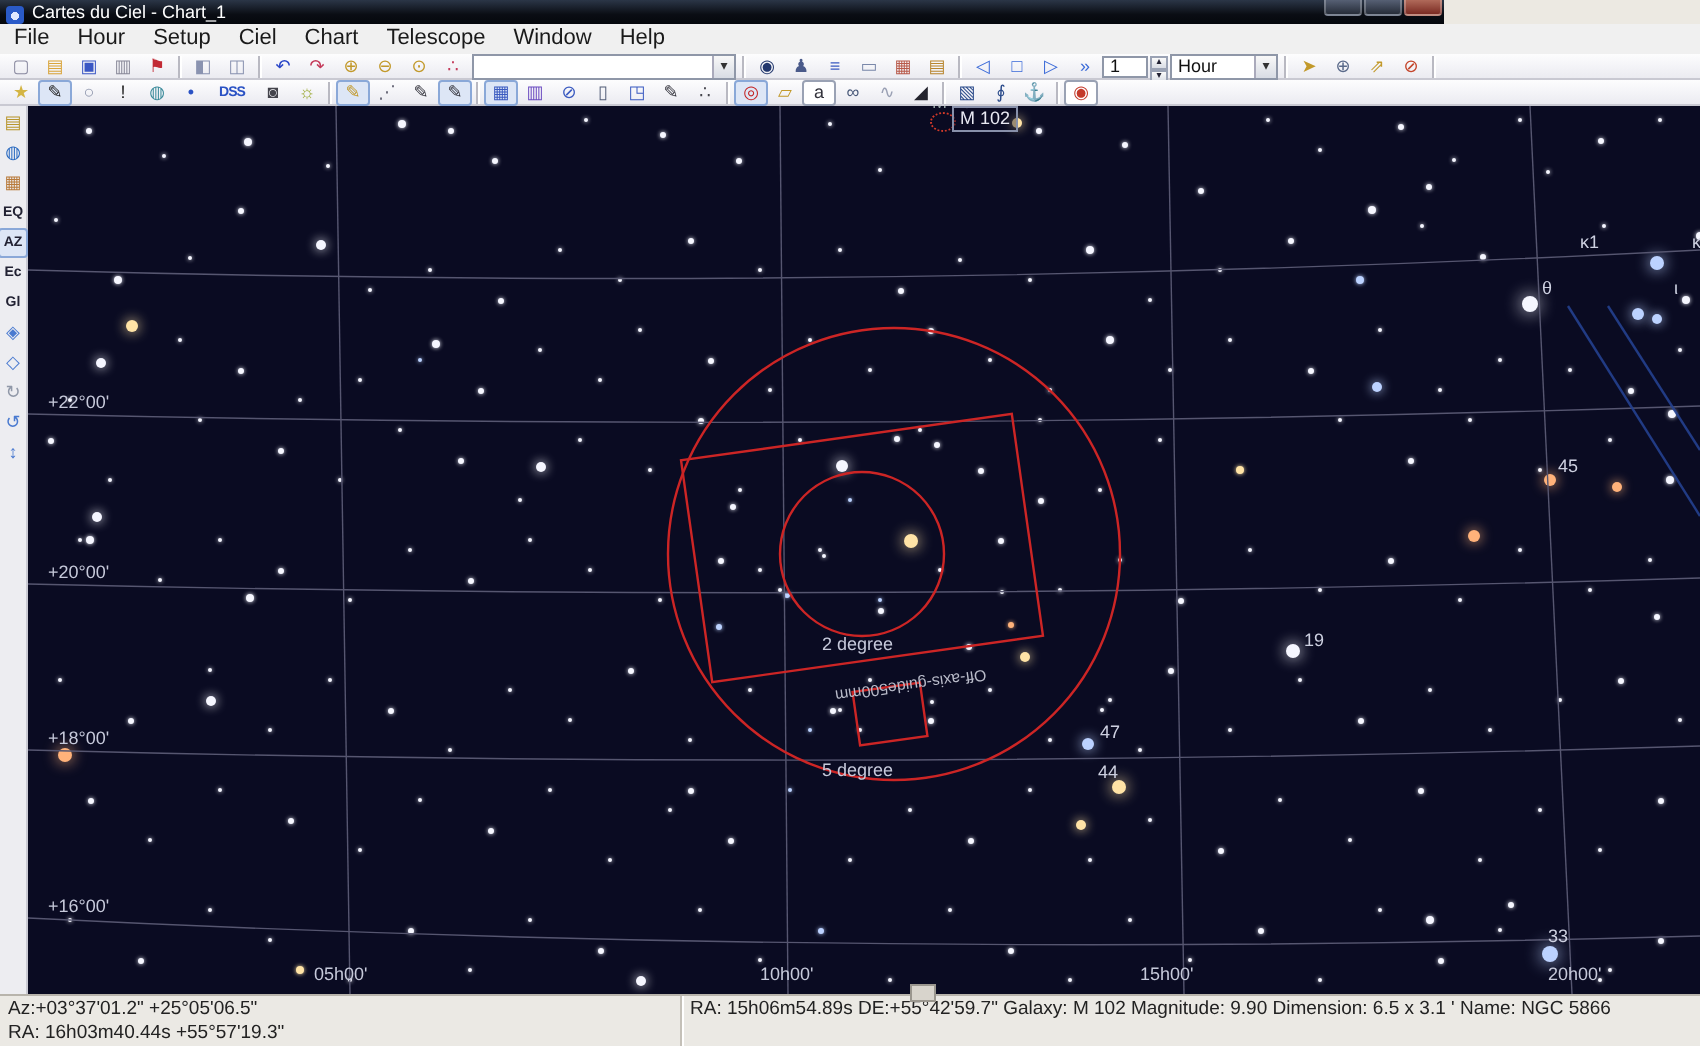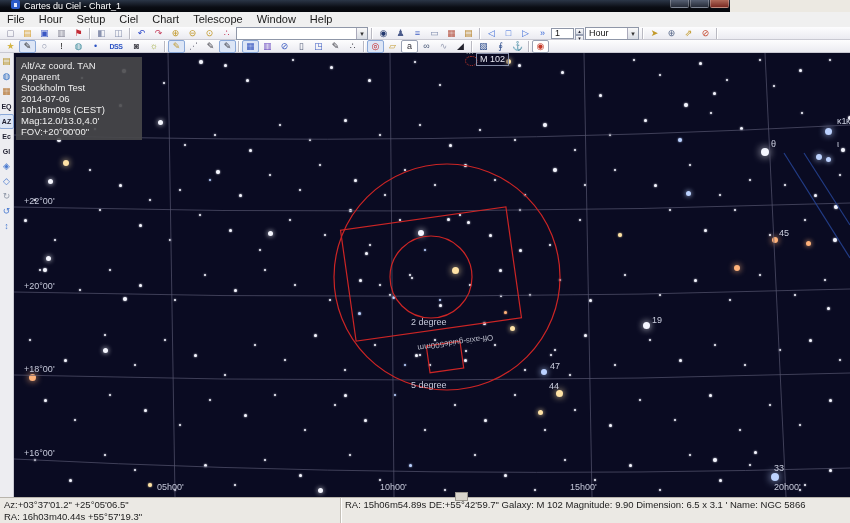--- a/index.html
+++ b/index.html
@@ -2,21 +2,21 @@
 <html><head>
 <meta charset="utf-8">
 <style>
   html,body{margin:0;padding:0;}
   body{width:850px;height:523px;position:relative;overflow:hidden;
        font-family:"Liberation Sans",sans-serif;background:#ece9e2;
        -webkit-font-smoothing:antialiased;}
   
   #titlebar{position:absolute;left:0;top:0;width:722px;height:12px;
     background:linear-gradient(#2b3647,#0a0d14 60%,#05070c);color:#fff;
-    font-size:9px;line-height:12px;display:flex;align-items:flex-start;padding-left:8px;}
+    font-size:9px;line-height:12px;display:flex;align-items:flex-end;}
   #app-icon{width:9px;height:9px;margin:0 4px 0 3px;border-radius:2px;
     background:radial-gradient(circle at 50% 55%, #e0e8ff 0 2px, #2a5ac8 2px);}
   #win-buttons{position:absolute;right:1px;top:0;display:flex;gap:1px;}
   #win-buttons span{width:17px;height:7px;border-radius:0 0 2px 2px;
     background:linear-gradient(#566074,#262c38);border:1px solid rgba(255,255,255,.25);border-top:none;}
   #win-buttons .close{background:linear-gradient(#b06a5a,#7a2a22);}
   
   #menubar{position:absolute;left:0;top:12px;width:850px;height:15px;background:#f0f0f0;
     border-bottom:1px solid #d8d8d8;display:flex;align-items:center;font-size:11px;color:#1a1a1a;}
   .menu-item{padding:0 7px;line-height:15px;}
@@ -475,40 +475,31 @@
     </svg>
     <div id="label-layer">
       <div class="chart-label" style="left: 10px; top: 143px;">+22°00'</div>
       <div class="chart-label" style="left: 10px; top: 228px;">+20°00'</div>
       <div class="chart-label" style="left: 10px; top: 311px;">+18°00'</div>
       <div class="chart-label" style="left: 10px; top: 395px;">+16°00'</div>
       <div class="chart-label" style="left: 143px; top: 429px;">05h00'</div>
       <div class="chart-label" style="left: 366px; top: 429px;">10h00'</div>
       <div class="chart-label" style="left: 556px; top: 429px;">15h00'</div>
       <div class="chart-label" style="left: 760px; top: 429px;">20h00'</div>
-      <div class="star-label" style="left: 823px; top: 63px;">κ1</div>
+      <div class="star-label" style="left: 776px; top: 63px;">κ1</div>
       <div class="star-label" style="left: 832px; top: 63px;">κ</div>
       <div class="star-label" style="left: 757px; top: 86px;">θ</div>
       <div class="star-label" style="left: 823px; top: 86px;">ι</div>
       <div class="star-label" style="left: 765px; top: 175px;">45</div>
       <div class="star-label" style="left: 638px; top: 262px;">19</div>
       <div class="star-label" style="left: 536px; top: 308px;">47</div>
       <div class="star-label" style="left: 535px; top: 328px;">44</div>
       <div class="star-label" style="left: 760px; top: 410px;">33</div>
       <div class="chart-label" style="left: 397px; top: 264px;">2 degree</div>
       <div class="chart-label" style="left: 397px; top: 327px;">5 degree</div>
-    </div>
-  <div id="infobox">
-      <div>Alt/Az coord. TAN</div>
-      <div>Apparent</div>
-      <div>Stockholm Test</div>
-      <div>2014-07-06</div>
-      <div>10h18m09s (CEST)</div>
-      <div>Mag:12.0/13.0,4.0'</div>
-      <div>FOV:+20°00'00"</div>
     </div>
   <div id="m102-ghost" style="left: 452px; top: -7px;">M 102</div>
   <div id="m102-marker" style="left: 451px; top: 3px;"></div>
   <div id="m102-label" style="left: 462px; top: 0px;">M 102</div>
 </div>
 
 <div id="pane-grip"></div>
 
 <div id="statusbar">
   <div id="status-left" class="status-panel">

